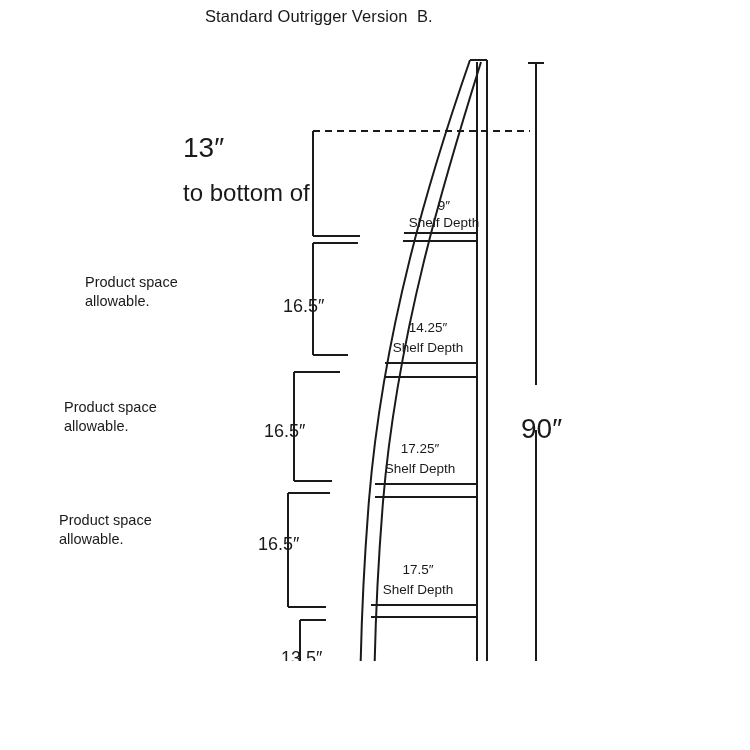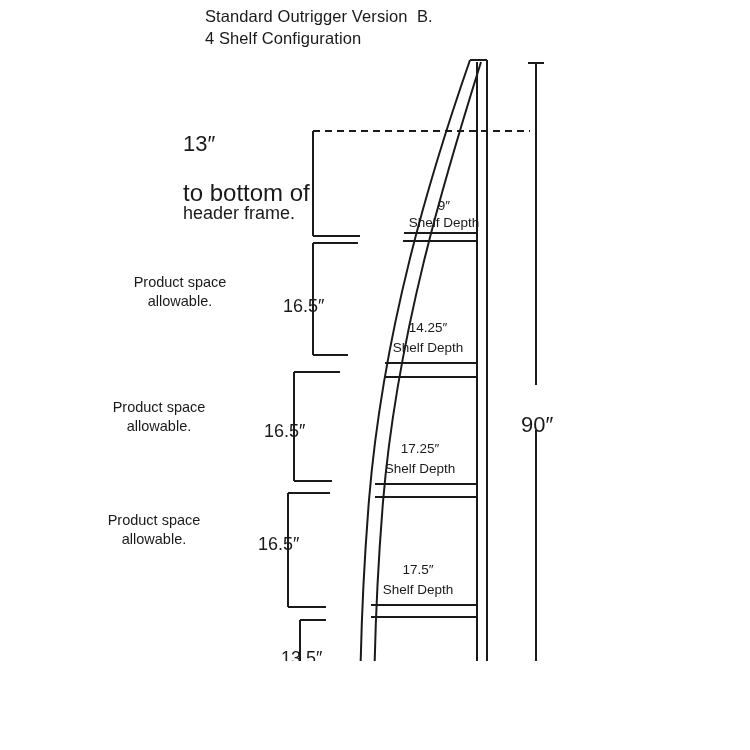--- a/index.html
+++ b/index.html
@@ -27,36 +27,36 @@
     position: absolute;
     white-space: pre;
     line-height: 1.18;
     color: #1a1a1a;
   }
   .title-block {
     font-size: 16.5px;
     letter-spacing: 0.1px;
   }
   .dim-big {
-    font-size: 22px;
+    font-size: 28px;
   }
   .dim-med {
     font-size: 18px;
     margin-top: 8px;
   }
   .note {
     font-size: 16px;
   }
   .shelf-label {
     font-size: 13.5px;
     text-align: center;
   }
   .prod-label {
     font-size: 14.5px;
-    text-align: center;
+    text-align: left;
   }
 </style>
 </head>
 <body>
 
 <div id="page">
 
   <svg id="drawing" viewBox="0 0 750 750">
     <g fill="none" stroke="#1a1a1a" stroke-width="2">
 
@@ -111,25 +111,23 @@
       <line x1="528" y1="722" x2="544" y2="722"></line>
 
       <line x1="360" y1="733" x2="408" y2="733"></line>
       <line x1="452" y1="733" x2="487" y2="733"></line>
       <line x1="360" y1="725" x2="360" y2="741"></line>
       <line x1="487" y1="725" x2="487" y2="741"></line>
     </g>
   </svg>
 
   <div class="txt title-block" style="left:205px; top:7px;">Standard Outrigger Version  B.</div>
-  <div class="txt title-block" style="left:205px; top:29px;">4 Shelf Configuration</div>
 
   <div class="txt dim-big" style="left:183px; top:131px;">13″</div>
   <div class="txt note" style="left:183px; top:179px; font-size:24px;">to bottom of</div>
-  <div class="txt note" style="left:183px; top:203px; font-size:18px;">header frame.</div>
 
   <div class="txt prod-label" style="left:85px; top:274px; width:190px;">Product space</div>
   <div class="txt prod-label" style="left:85px; top:293px; width:190px;">allowable.</div>
   <div class="txt dim-med" style="left:283px; top:288px;">16.5″</div>
 
   <div class="txt prod-label" style="left:64px; top:399px; width:190px;">Product space</div>
   <div class="txt prod-label" style="left:64px; top:418px; width:190px;">allowable.</div>
   <div class="txt dim-med" style="left:264px; top:413px;">16.5″</div>
 
   <div class="txt prod-label" style="left:59px; top:512px; width:190px;">Product space</div>

